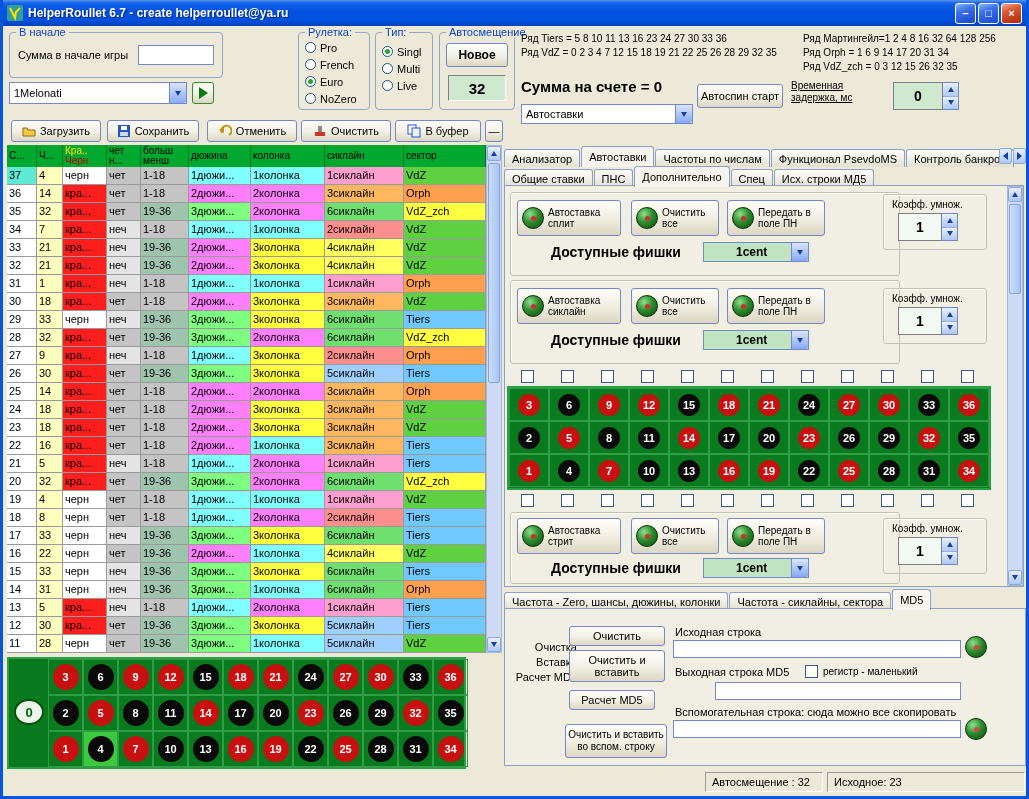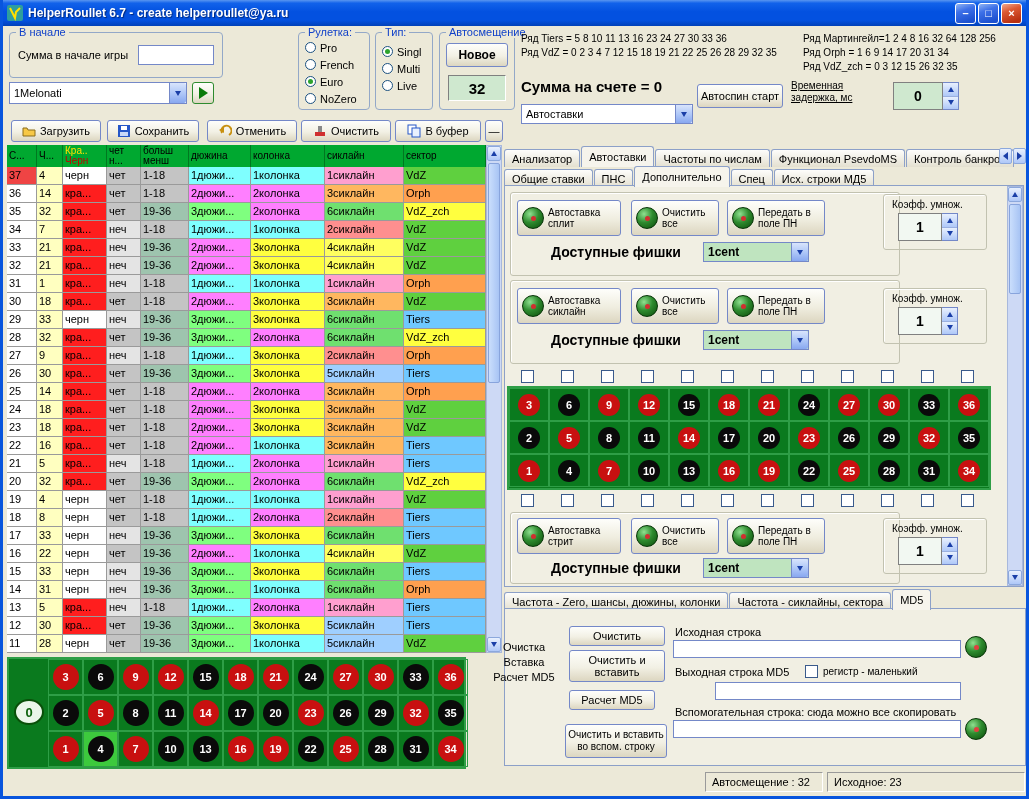--- a/index.html
+++ b/index.html
@@ -22,21 +22,21 @@
   .group { position:absolute; border:1px solid #93A8C8; border-radius:4px; }
   .glabel { position:absolute; top:-7px; left:6px; background:#ECE9D8; padding:0 3px; color:#1141C9; font-size:11px; line-height:12px; white-space:nowrap; }
   .btn { position:absolute; display:flex; align-items:center; justify-content:center; gap:4px;
     background:linear-gradient(180deg,#FEFEFB 0%,#F2F0E4 55%,#DCD6C0 100%);
     border:1px solid #7488C8; border-radius:3px; font-size:11px; cursor:default; text-align:center; }
   .input { position:absolute; background:#fff; border:1px solid #7488C8; font-size:11px; padding:1px 3px; }
   .combo { position:absolute; background:#fff; border:1px solid #7488C8; display:flex; align-items:center; font-size:11px; }
   .combo .cval { padding:0 4px; flex:1; white-space:nowrap; overflow:hidden; }
   .combo .carrow { width:17px; align-self:stretch; background:linear-gradient(180deg,#D8E4FC,#B0C8F8 50%,#88A8F0);
     border-left:1px solid #7488C8; display:flex; align-items:center; justify-content:center; border-radius:0 2px 2px 0; }
-  .combo.green { background:#BFE4BF; font-weight:bold; font-size:12px; }
+  .combo.green { background:#BFE4BF; font-weight:bold; font-size:12px;padding-left:28px; }
   .radio-row { display:flex; align-items:center; gap:4px; height:17px; padding-left:6px; }
   .radio { width:11px; height:11px; border-radius:50%; border:1px solid #1C5180; background:#fff; position:relative; flex:none; }
   .radio.on::after { content:""; position:absolute; left:2px; top:2px; width:5px; height:5px; border-radius:50%; background:#2DA32D; }
   .chk { display:inline-block; width:13px; height:13px; background:#fff; border:1px solid #3A5A8C; }
   .tri { display:inline-block; width:0; height:0; }
   .tri.up   { border-left:3px solid transparent; border-right:3px solid transparent; border-bottom:5px solid #1A3FA8; }
   .tri.down { border-left:3px solid transparent; border-right:3px solid transparent; border-top:5px solid #1A3FA8; }
   .tri.left { border-top:4px solid transparent; border-bottom:4px solid transparent; border-right:5px solid #1A3FA8; }
   .tri.right{ border-top:4px solid transparent; border-bottom:4px solid transparent; border-left:5px solid #1A3FA8; }
   .tri.play { border-top:6px solid transparent; border-bottom:6px solid transparent; border-left:9px solid #0A7A0A; }
@@ -283,21 +283,21 @@
             <div>сиклайн</div>
             <div></div>
           </div>
           <div class="th c8">
             <div>сектор</div>
             <div></div>
           </div>
         </div>
       <div id="tbody">
           <div class="trow">
-            <div class="tc c0" style="background: #ef4444;">37</div>
+            <div class="tc c0" style="background: #5eead4;">37</div>
             <div class="tc c1" style="background: rgb(255, 255, 192);">4</div>
             <div class="tc c2" style="background: rgb(255, 255, 255);">черн</div>
             <div class="tc c3" style="background: rgb(196, 196, 196);">чет</div>
             <div class="tc c4" style="background: rgb(196, 196, 196);">1-18</div>
             <div class="tc c5" style="background: rgb(127, 255, 255);">1дюжи...</div>
             <div class="tc c6" style="background: rgb(127, 255, 255);">1колонка</div>
             <div class="tc c7" style="background: rgb(255, 159, 207);">1сиклайн</div>
             <div class="tc c8" style="background: rgb(95, 208, 63);">VdZ</div>
           </div>
           <div class="trow">
@@ -1052,21 +1052,21 @@
         </div>
     </div>
 
     <div class="tabs" style="left:501px;top:564px;height:20px;">
         <div class="tab">Частота - Zero, шансы, дюжины, колонки</div>
         <div class="tab">Частота - сиклайны, сектора</div>
         <div class="tab active">MD5</div>
       </div>
     <div class="panel" style="left:501px;top:582px;width:522px;height:158px;"></div>
 
-    <div class="lbl" id="md5-side" style="left:488px;top:614px;width:66px;text-align:center;line-height:15px;white-space:normal;">
+    <div class="lbl" id="md5-side" style="left:508px;top:614px;width:66px;text-align:right;line-height:15px;white-space:normal;">
         <div>Очистка</div>
         <div>Вставка</div>
         <div>Расчет MD5</div>
       </div>
     <div class="btn" style="left:566px;top:600px;width:96px;height:20px;">Очистить</div>
     <div class="btn" style="left:566px;top:624px;width:96px;height:32px;white-space:normal;line-height:12px;">Очистить и вставить</div>
     <div class="btn" style="left:566px;top:664px;width:86px;height:20px;">Расчет MD5</div>
 
     <span class="lbl" style="left:672px;top:600px;">Исходная строка</span>
     <input class="input" style="left: 670px; top: 614px; width: 288px; height: 18px; position: absolute;" value="">

